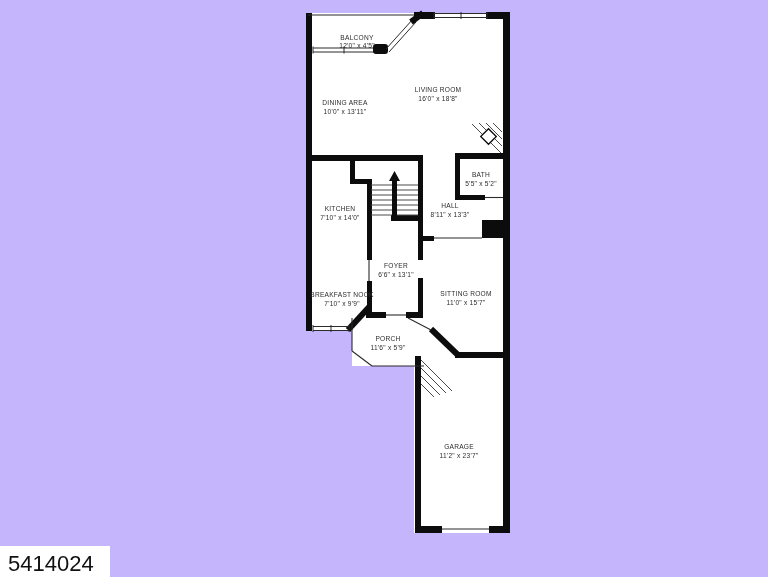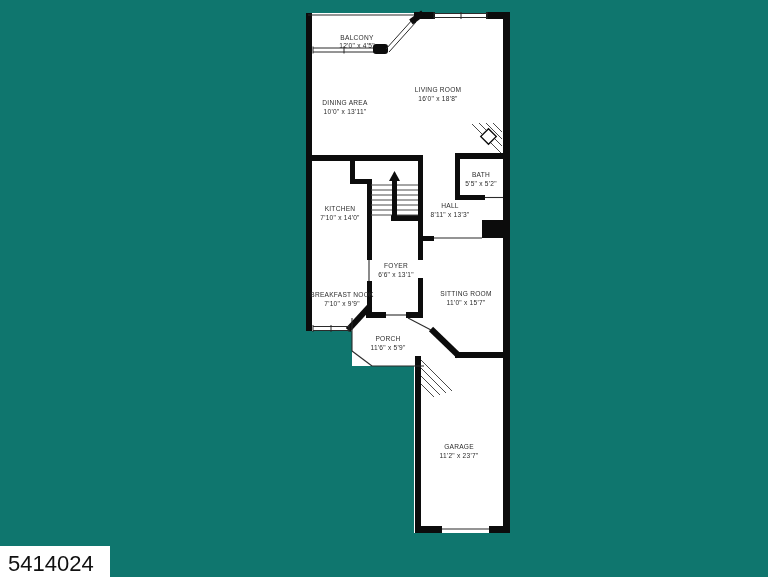--- a/index.html
+++ b/index.html
@@ -5,21 +5,21 @@
   html,body{margin:0;padding:0;}
   body{
     width:768px;height:577px;
     background:#f1f1f0;
     font-family:"Liberation Sans", sans-serif;
     overflow:hidden;
   }
   .canvas{
     position:relative;
     width:768px;height:577px;
-    background:#0f766e;
+    background:#c4b5fd;
   }
   svg{position:absolute;left:0;top:0;}
   .room-name, .room-dims{
     font-family:"Liberation Sans", sans-serif;
     font-size:6.6px;
     letter-spacing:.25px;
     fill:#2b2b2b;
     text-anchor:middle;
   }
   .watermark{

